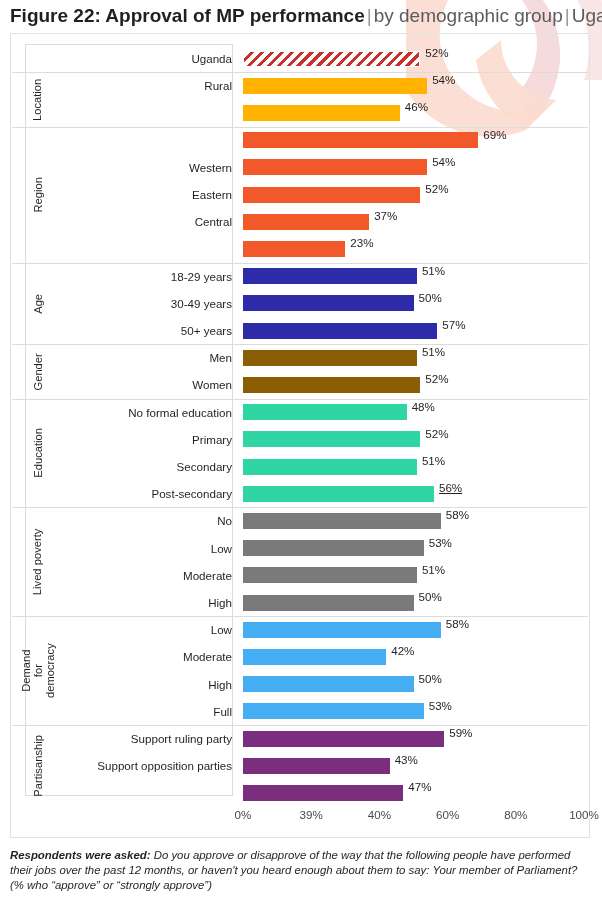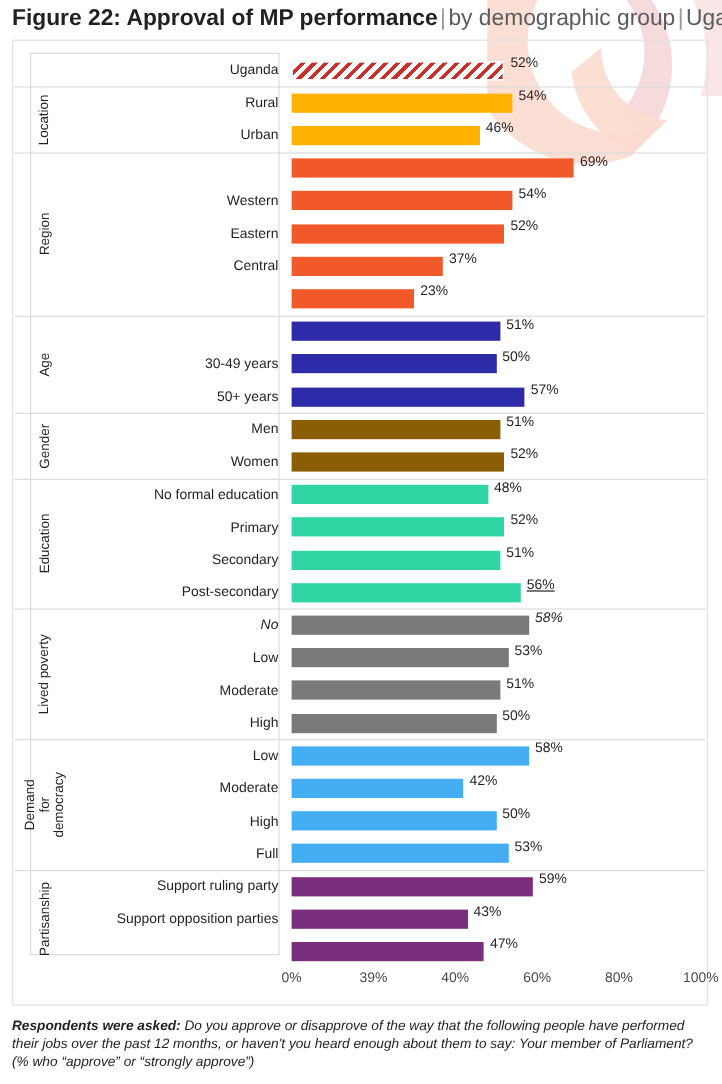--- a/index.html
+++ b/index.html
@@ -214,21 +214,20 @@
       </div>
       <div class="group-sep" style="top: 38.2px;"></div>
       <div class="row" style="top: 38.2px;">
         <div class="row-label">Rural</div>
         <div class="bar-wrap" style="left: 232px; width: 184.14px;">
           <div class="bar" style="background-color: rgb(255, 179, 0);"></div>
         </div>
         <div class="bar-value" style="left: 416.14px;">54%</div>
       </div>
       <div class="row" style="top: 65.4px;">
-        <div class="row-label">Urban</div>
         <div class="bar-wrap" style="left: 232px; width: 156.86px;">
           <div class="bar" style="background-color: rgb(255, 179, 0);"></div>
         </div>
         <div class="bar-value" style="left: 388.86px;">46%</div>
       </div>
       <div class="group-label" style="left: 14px; top: 38.2px; height: 54.4px;">
         <span>Location</span>
       </div>
       <div class="group-sep" style="top: 92.6px;"></div>
       <div class="row" style="top: 92.6px;">
@@ -262,20 +261,21 @@
         <div class="bar-wrap" style="left: 232px; width: 102.3px;">
           <div class="bar" style="background-color: rgb(241, 89, 42);"></div>
         </div>
         <div class="bar-value" style="left: 334.3px;">23%</div>
       </div>
       <div class="group-label" style="left: 14px; top: 92.6px; height: 136px;">
         <span>Region</span>
       </div>
       <div class="group-sep" style="top: 228.6px;"></div>
       <div class="row" style="top: 228.6px;">
+        <div class="row-label">18-29 years</div>
         <div class="bar-wrap" style="left: 232px; width: 173.91px;">
           <div class="bar" style="background-color: rgb(46, 43, 168);"></div>
         </div>
         <div class="bar-value" style="left: 405.91px;">51%</div>
       </div>
       <div class="row" style="top: 255.8px;">
         <div class="row-label">30-49 years</div>
         <div class="bar-wrap" style="left: 232px; width: 170.5px;">
           <div class="bar" style="background-color: rgb(46, 43, 168);"></div>
         </div>
@@ -335,21 +335,21 @@
         <div class="row-label">Post-secondary</div>
         <div class="bar-wrap" style="left: 232px; width: 190.96px;">
           <div class="bar" style="background-color: rgb(47, 214, 163);"></div>
         </div>
         <div class="bar-value" style="left: 422.96px; text-decoration: underline;">56%</div>
       </div>
       <div class="group-label" style="left: 14px; top: 364.6px; height: 108.8px;">
         <span>Education</span>
       </div>
       <div class="group-sep" style="top: 473.4px;"></div>
-      <div class="row" style="top: 473.4px; font-style: italic;">
+      <div class="row" style="top: 473.4px;">
         <div class="row-label">No</div>
         <div class="bar-wrap" style="left: 232px; width: 197.78px;">
           <div class="bar" style="background-color: rgb(122, 122, 122);"></div>
         </div>
         <div class="bar-value" style="left: 429.78px;">58%</div>
       </div>
       <div class="row" style="top: 500.6px;">
         <div class="row-label">Low</div>
         <div class="bar-wrap" style="left: 232px; width: 180.73px;">
           <div class="bar" style="background-color: rgb(122, 122, 122);"></div>

